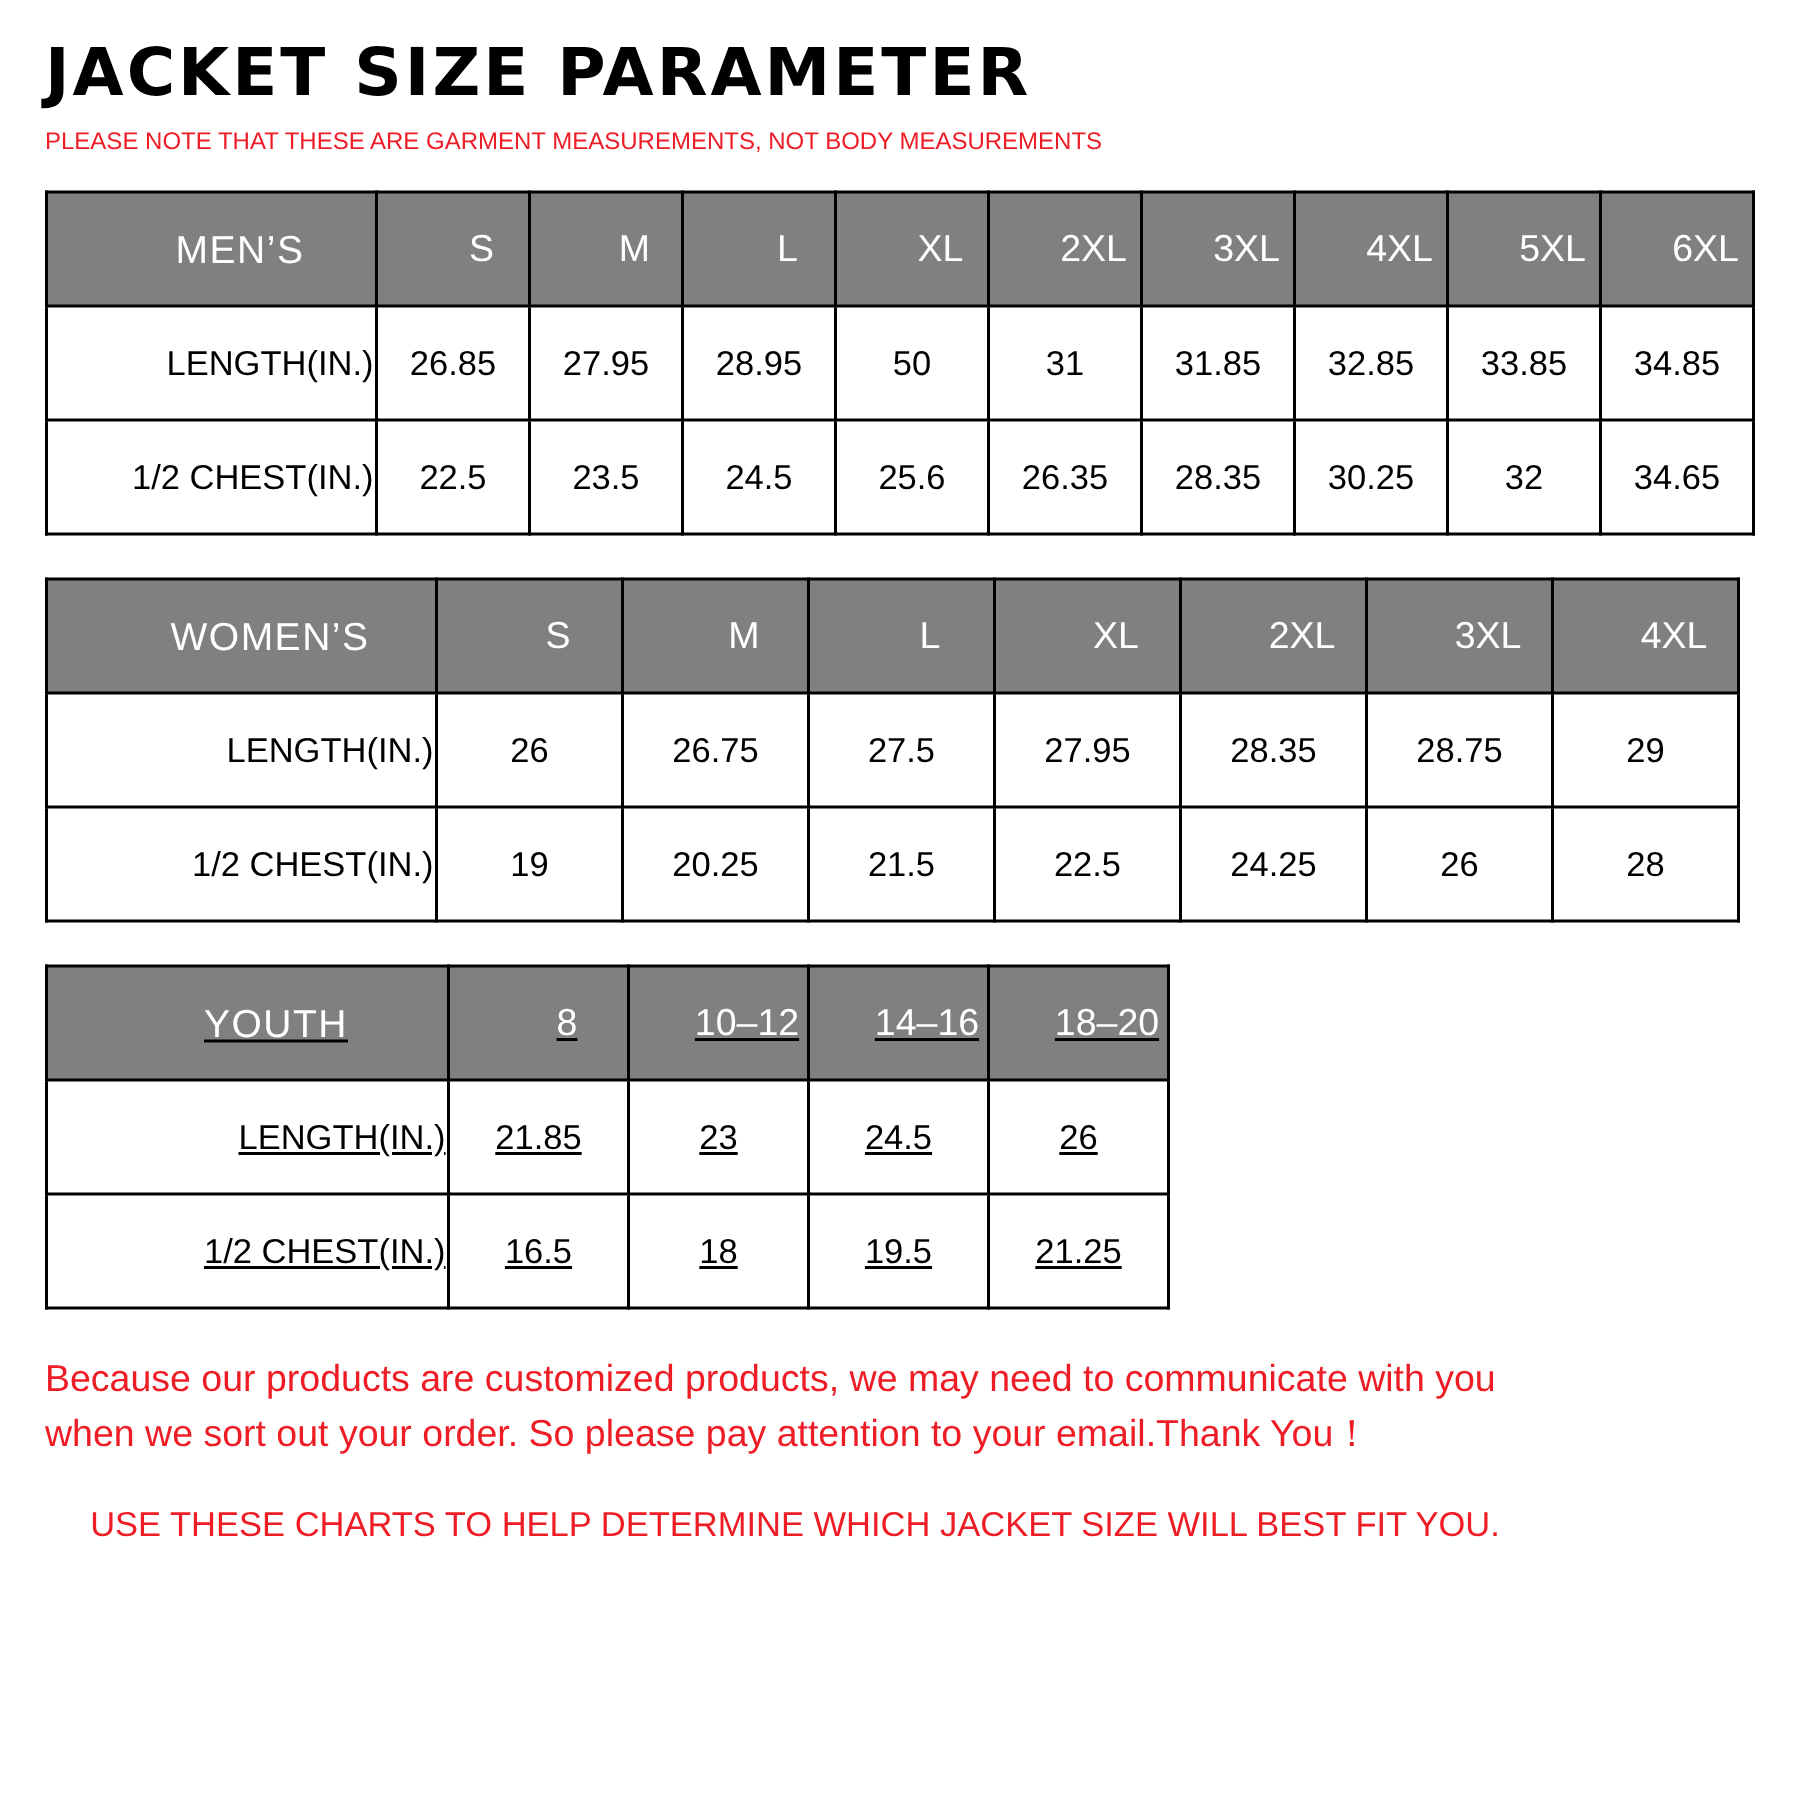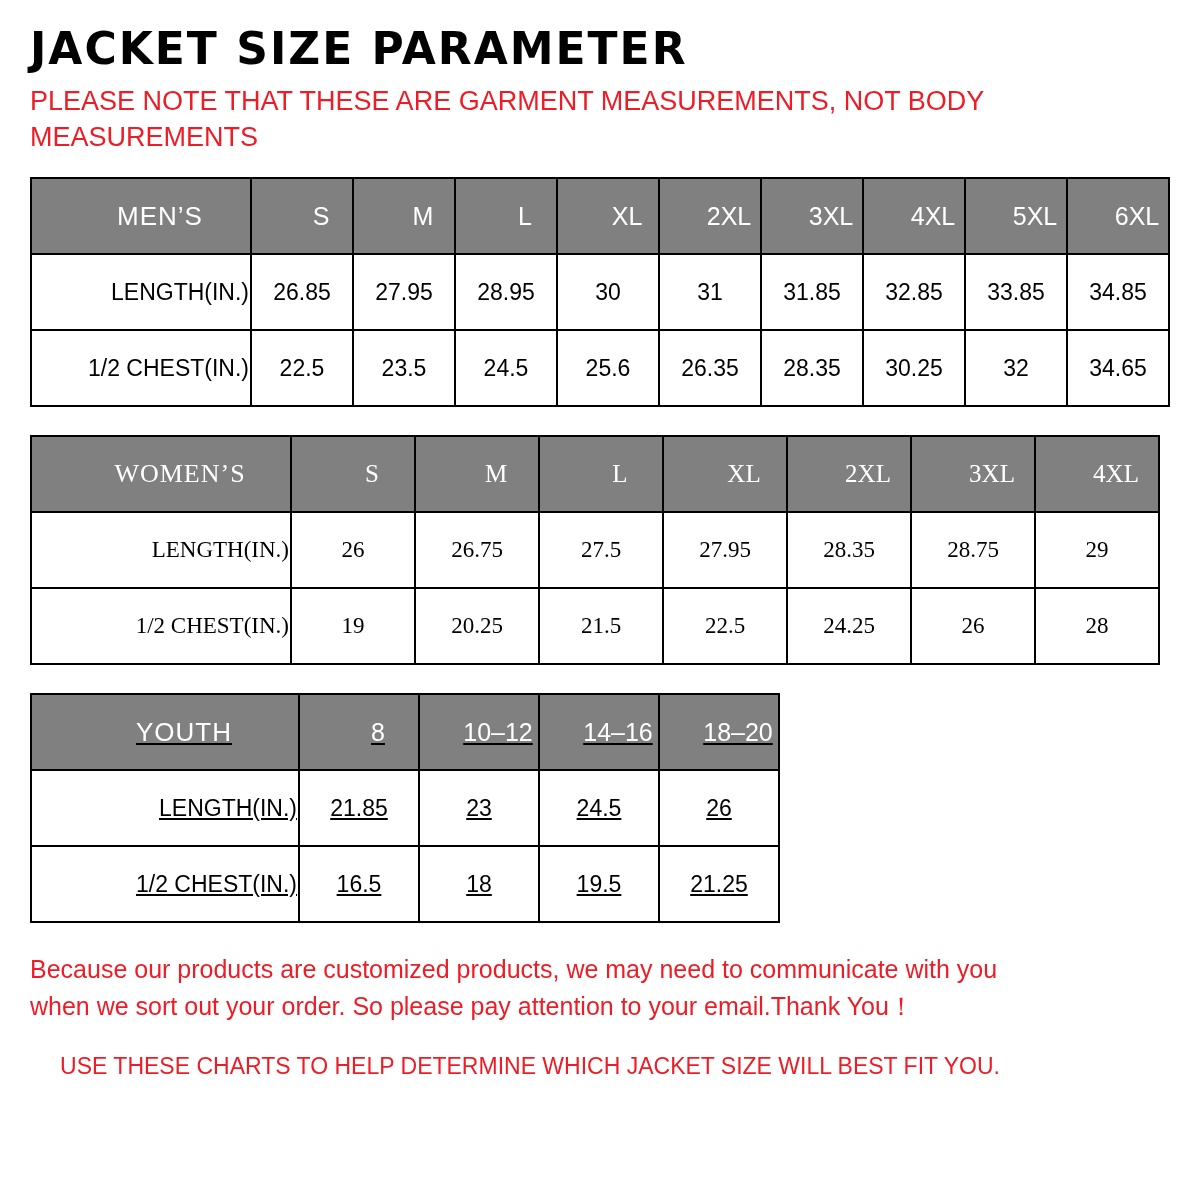--- a/index.html
+++ b/index.html
@@ -25,21 +25,21 @@
     font-family: "DejaVu Sans", sans-serif;
     font-size: 44px;
     font-weight: bold;
     letter-spacing: 2px;
     line-height: 1.05;
     margin: 0 0 12px 0;
     color: #000;
   }
   .note-top {
     color: #ee1c25;
-    font-size: 27px;
+    font-size: 16px;
     line-height: 1.32;
     margin: 0 0 22px 0;
     max-width: 960px;
   }
   table.size {
     border-collapse: collapse;
     table-layout: fixed;
     margin-bottom: 28px;
     border: 2px solid #000;
   }
@@ -70,21 +70,21 @@
     font-size: 26px;
     letter-spacing: 1px;
   }
 
   
   #tbl-mens { width: 1140px; }
   #tbl-mens col.lbl  { width: 220px; }
   #tbl-mens col.val  { width: 102px; }
 
   
-  #tbl-womens { width: 1130px; font-family: Liberation Serif, serif; }
+  #tbl-womens { width: 1130px; }
   #tbl-womens col.lbl { width: 260px; }
   #tbl-womens col.val { width: 124px; }
 
   
   #tbl-youth { width: 750px; text-decoration: underline; }
   #tbl-youth col.lbl { width: 268px; }
   #tbl-youth col.val { width: 120px; }
 
   .note-bottom-1 {
     color: #ee1c25;
@@ -137,21 +137,21 @@
         <td>5XL</td>
         <td>6XL</td>
       </tr>
     </thead>
     <tbody>
       <tr>
         <td class="rowhead">LENGTH(IN.)</td>
         <td>26.85</td>
         <td>27.95</td>
         <td>28.95</td>
-        <td>30</td>
+        <td>50</td>
         <td>31</td>
         <td>31.85</td>
         <td>32.85</td>
         <td>33.85</td>
         <td>34.85</td>
       </tr>
       <tr>
         <td class="rowhead">1/2 CHEST(IN.)</td>
         <td>22.5</td>
         <td>23.5</td>

